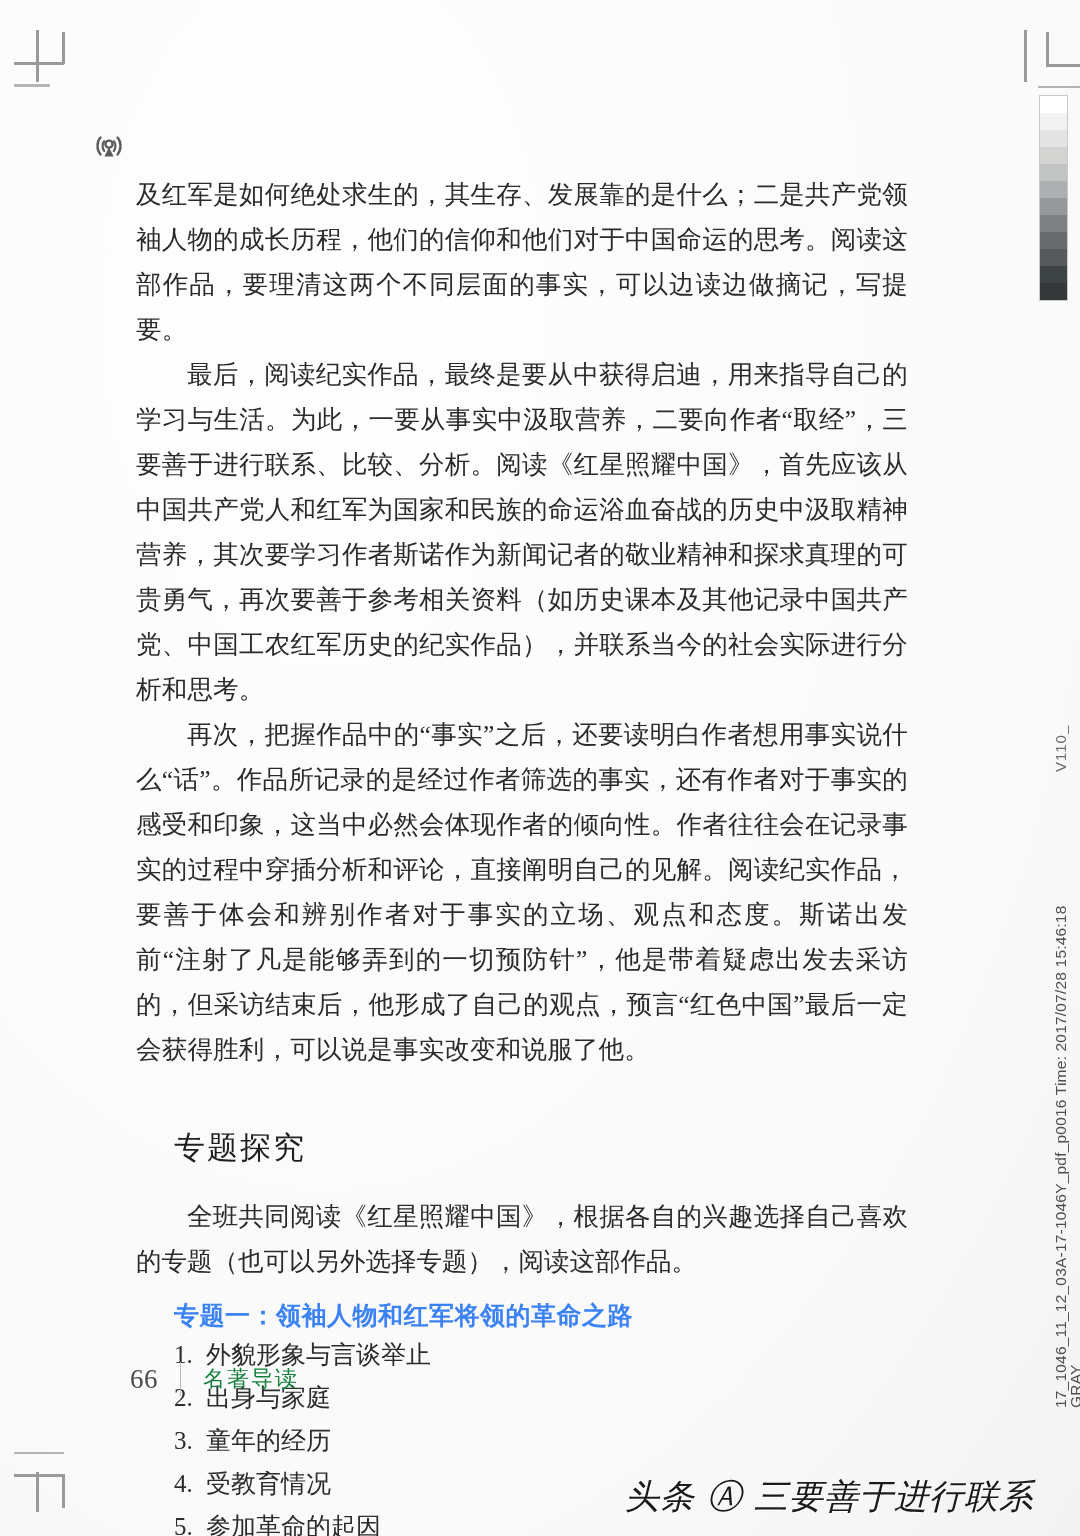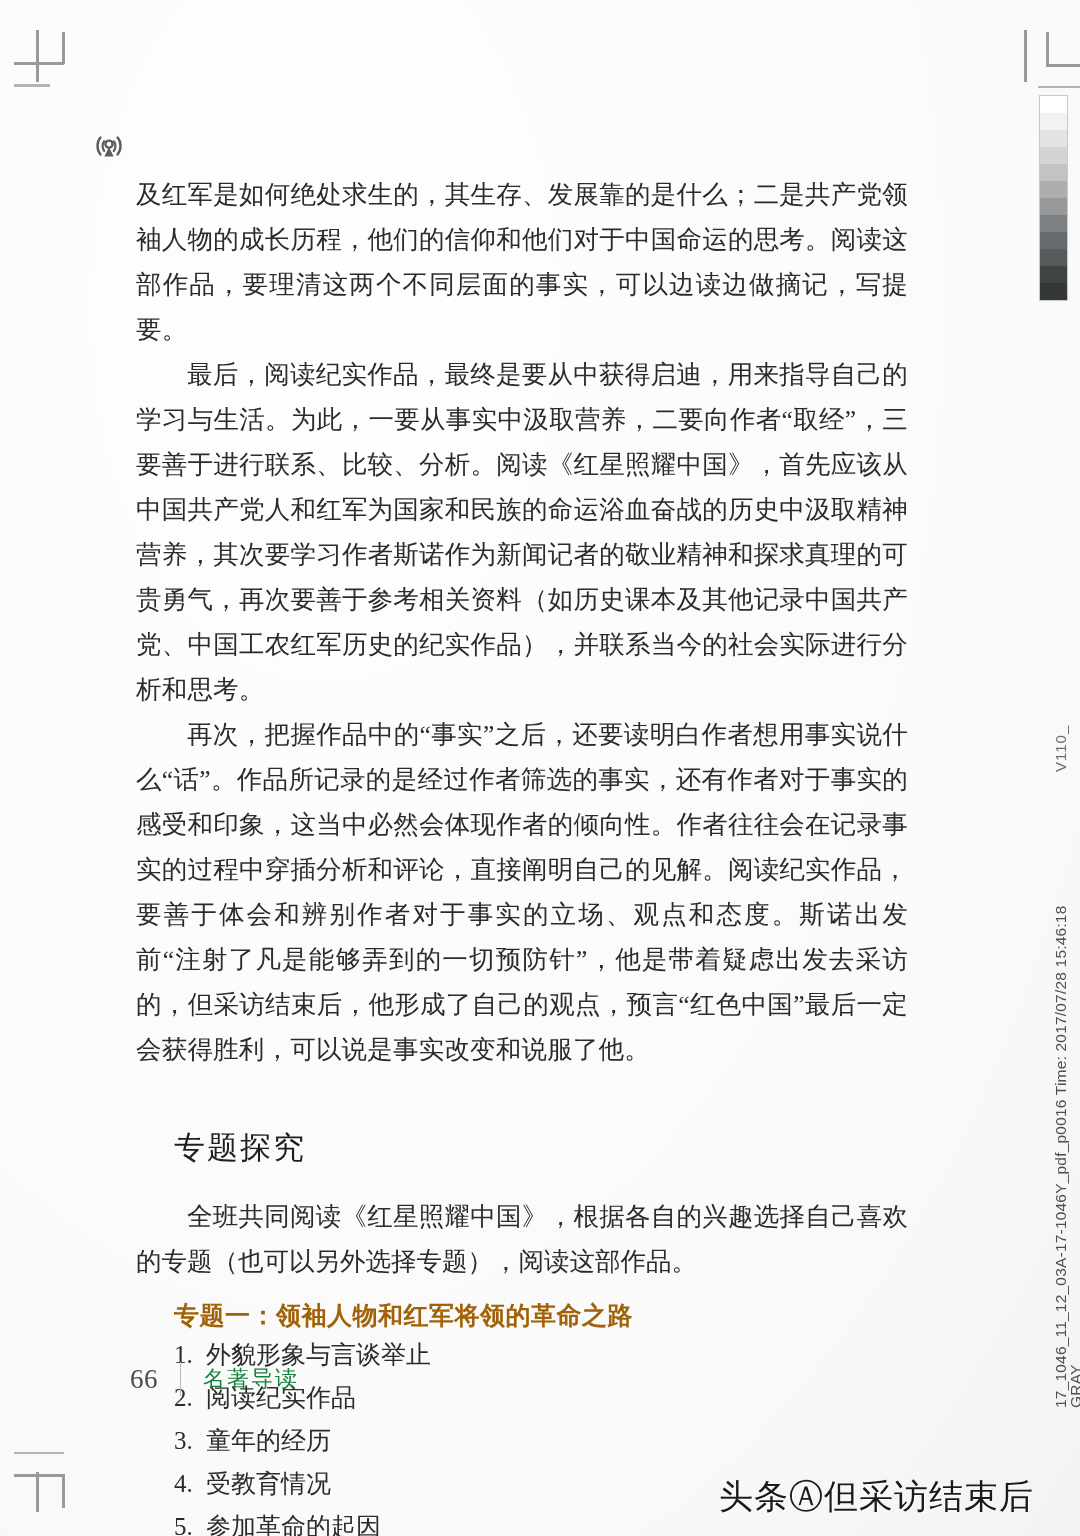--- a/index.html
+++ b/index.html
@@ -95,21 +95,21 @@
     text-align: justify;
     text-justify: inter-ideograph;
     text-indent: 2em;
   }
 
   h3.topic {
     margin: 10px 0 0 38px;
     font-size: 25px;
     line-height: 44px;
     font-weight: bold;
-    color: #a16207;
+    color: #3b82f6;
     letter-spacing: 0.5px;
   }
 
   ol.topic-list {
     list-style: none;
     margin: 0;
     padding: 0 0 0 38px;
   }
   ol.topic-list li {
     font-size: 25px;
@@ -182,25 +182,27 @@
     color: #4f4f4f;
   }
 
   
   #watermark {
     position: absolute;
     right: 46px;
     bottom: 16px;
     display: flex;
     align-items: center;
+    gap: 12px;
     font-family: "Liberation Sans", "DejaVu Sans", sans-serif;
     font-size: 34px;
     color: #1a1a1a;
     letter-spacing: 1px;
     text-shadow: 1px 1px 0 rgba(255,255,255,0.95);
+    font-style: italic;
   }
   #watermark .wm-at {
     font-size: 34px;
   }
 </style>
 </head>
 <body>
 
 <div id="page">
 
@@ -261,21 +263,21 @@
       <p class="lead">全班共同阅读《红星照耀中国》，根据各自的兴趣选择自己喜欢的专题（也可以另外选择专题），阅读这部作品。</p>
 
       <h3 class="topic">专题一：领袖人物和红军将领的革命之路</h3>
       <ol class="topic-list">
         <li>
           <span class="num">1.</span>
           <span class="txt">外貌形象与言谈举止</span>
         </li>
         <li>
           <span class="num">2.</span>
-          <span class="txt">阅读纪实作品</span>
+          <span class="txt">出身与家庭</span>
         </li>
         <li>
           <span class="num">3.</span>
           <span class="txt">童年的经历</span>
         </li>
         <li>
           <span class="num">4.</span>
           <span class="txt">受教育情况</span>
         </li>
         <li>
@@ -294,16 +296,16 @@
     <span class="label">名著导读</span>
   </div>
 
   <div class="vtext" id="mark-v110">V110_</div>
   <div class="vtext" id="mark-jobinfo">17_1046_11_12_03A-17-1046Y_pdf_p0016 Time: 2017/07/28 15:46:18</div>
   <div class="vtext" id="mark-gray">GRAY</div>
 
   <div id="watermark">
     <span>头条</span>
     <span class="wm-at">Ⓐ</span>
-    <span>但采访结束后</span>
+    <span>三要善于进行联系</span>
   </div>
 
 </div>
 
 </body></html>

